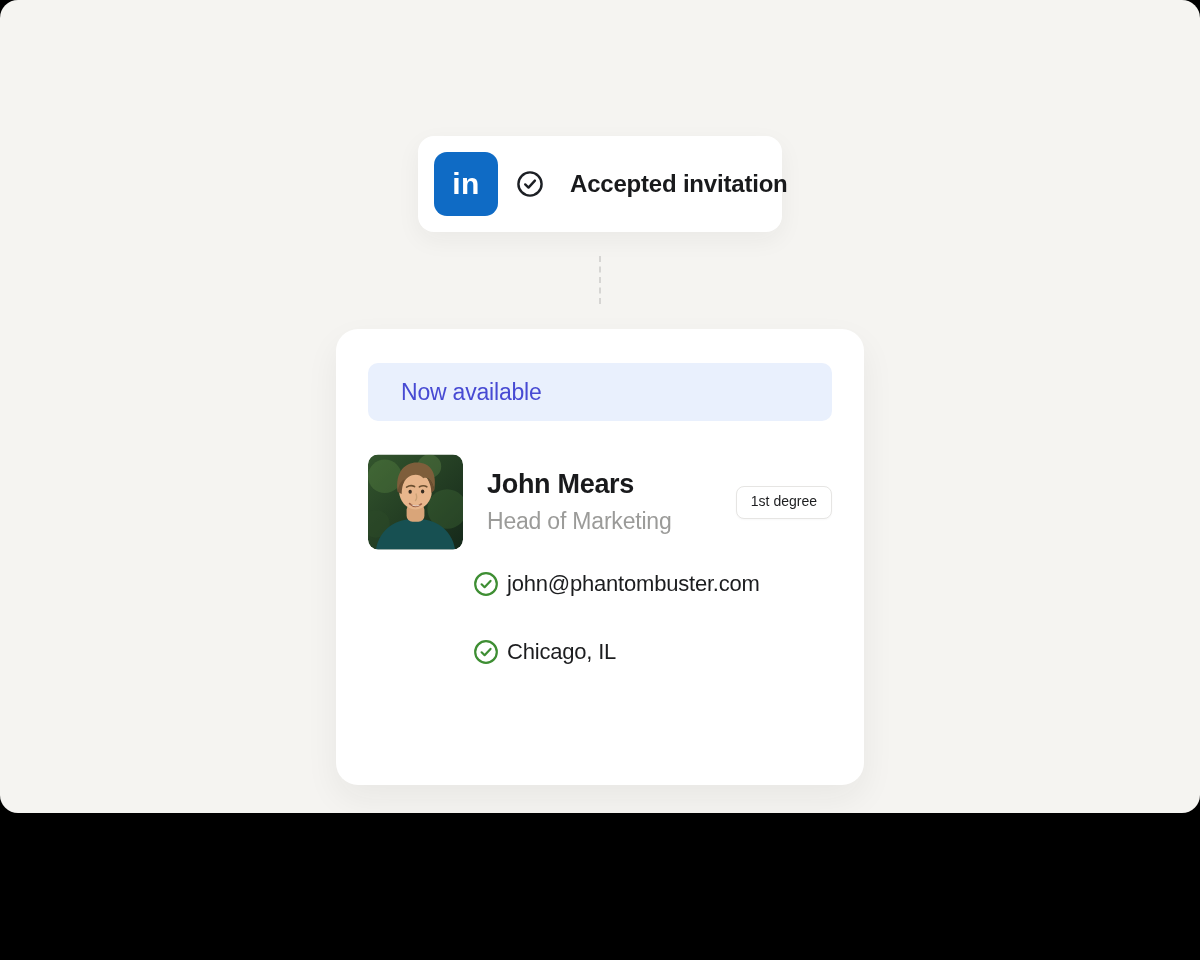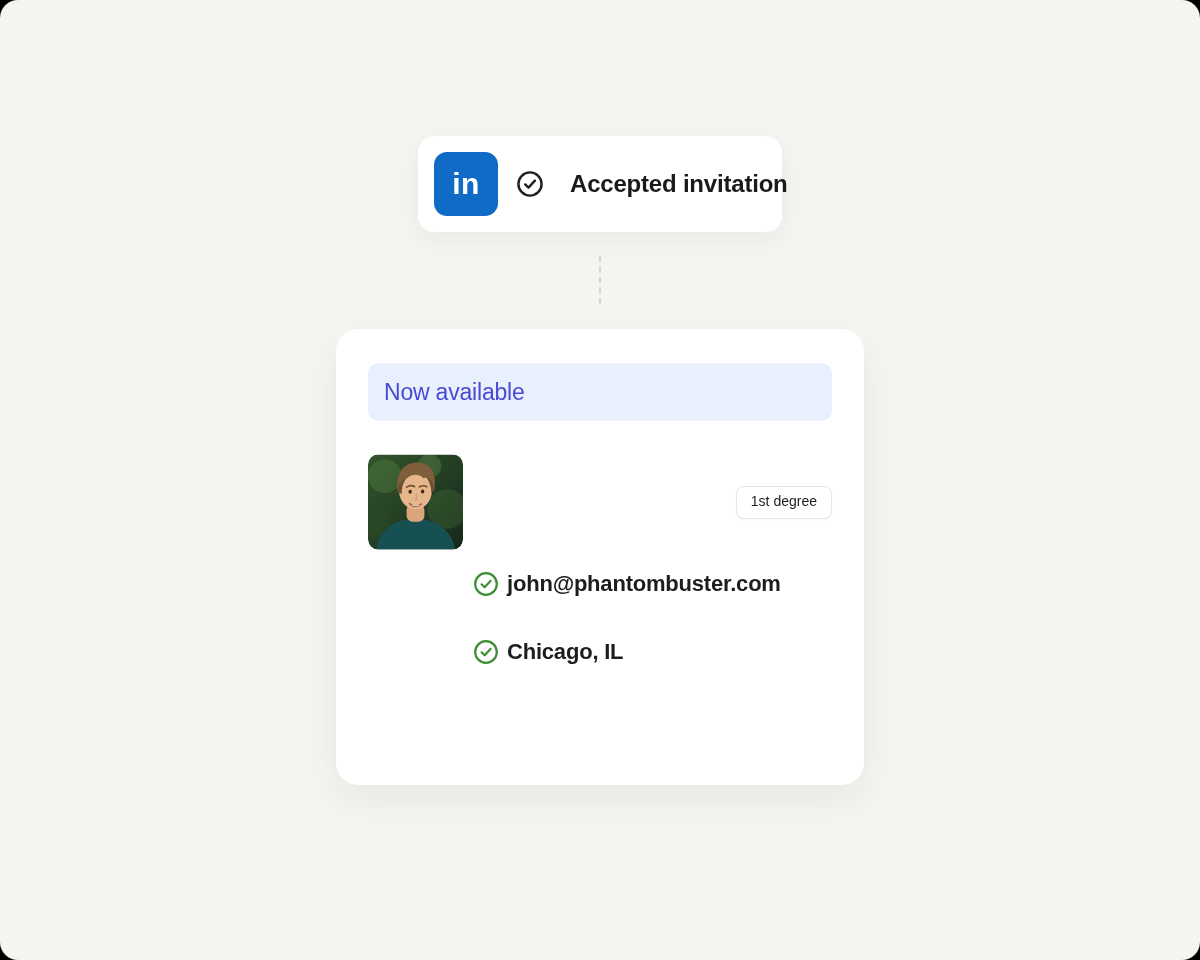--- a/index.html
+++ b/index.html
@@ -4,21 +4,21 @@
 <style>
   * { margin: 0; padding: 0; box-sizing: border-box; }
   html, body { background: #000; }
   body {
     font-family: "Liberation Sans", "DejaVu Sans", sans-serif;
     width: 1200px; height: 960px;
     color: #1a1b1d;
   }
   .stage {
     position: relative;
-    width: 1200px; height: 960px;
+    width: 1200px; height: 813px;
     background: #f5f4f1;
     border-radius: 18px;
     overflow: hidden;
     display: flex;
     flex-direction: column;
     align-items: center;
   }
 
   
   .top-card {
@@ -75,21 +75,21 @@
     border-radius: 22px;
     box-shadow: 0 14px 34px rgba(30, 30, 30, 0.06);
     padding: 34px 32px 0 32px;
   }
   .banner {
     width: 464px; height: 58px;
     background: #e9f0fd;
     border-radius: 10px;
     display: flex;
     align-items: center;
-    padding-left: 16px;
+    padding-left: 33px;
   }
   .banner-text {
     font-size: 23px;
     color: #474ad3;
     letter-spacing: -0.2px;
   }
 
   .profile-row {
     margin-top: 33px;
     display: flex;
@@ -137,21 +137,20 @@
     margin-left: 105px;
     display: flex;
     flex-direction: column;
   }
   .detail-row {
     display: flex;
     align-items: center;
     gap: 8px;
     height: 26px;
     margin-bottom: 42px;
-    font-weight: bold;
   }
   .check-green { width: 26px; height: 26px; flex: 0 0 auto; display: block; }
   .detail-text {
     font-size: 22px;
     color: #1c1d1f;
     letter-spacing: -0.2px;
     white-space: nowrap;
   }
 </style>
 </head>
@@ -215,20 +214,24 @@
             <ellipse cx="55.2" cy="37.4" rx="1.7" ry="2" fill="#372c21"></ellipse>
 
             <path d="M48.6,40 q1.4,4.4 -0.6,6.4" stroke="#caa075" stroke-width="1.4" fill="none" stroke-linecap="round"></path>
 
             <path d="M42,49.6 q6,5.4 12,0.4" stroke="#9a5f45" stroke-width="1.6" fill="none" stroke-linecap="round"></path>
             <path d="M43.5,50.4 q4.8,3.6 9.4,0.3 q-4.6,1.8 -9.4,-0.3 Z" fill="#fdf3ec"></path>
           </g>
         </svg>
       </div>
 
+      <div class="person-block">
+        <div class="person-name">John Mears</div>
+        <div class="person-title">Head of Marketing</div>
+      </div>
 
       <div class="degree-badge">1st degree</div>
     </div>
 
     <div class="details">
 
       <div class="detail-row">
         <svg class="check-green" viewBox="0 0 26 26" fill="none" xmlns="http://www.w3.org/2000/svg">
           <circle cx="13" cy="13" r="10.8" stroke="#3e8e33" stroke-width="2.2"></circle>
           <path d="M8.6 13.3 L11.6 16.2 L17.5 9.9" stroke="#3e8e33" stroke-width="2.2" stroke-linecap="round" stroke-linejoin="round"></path>

